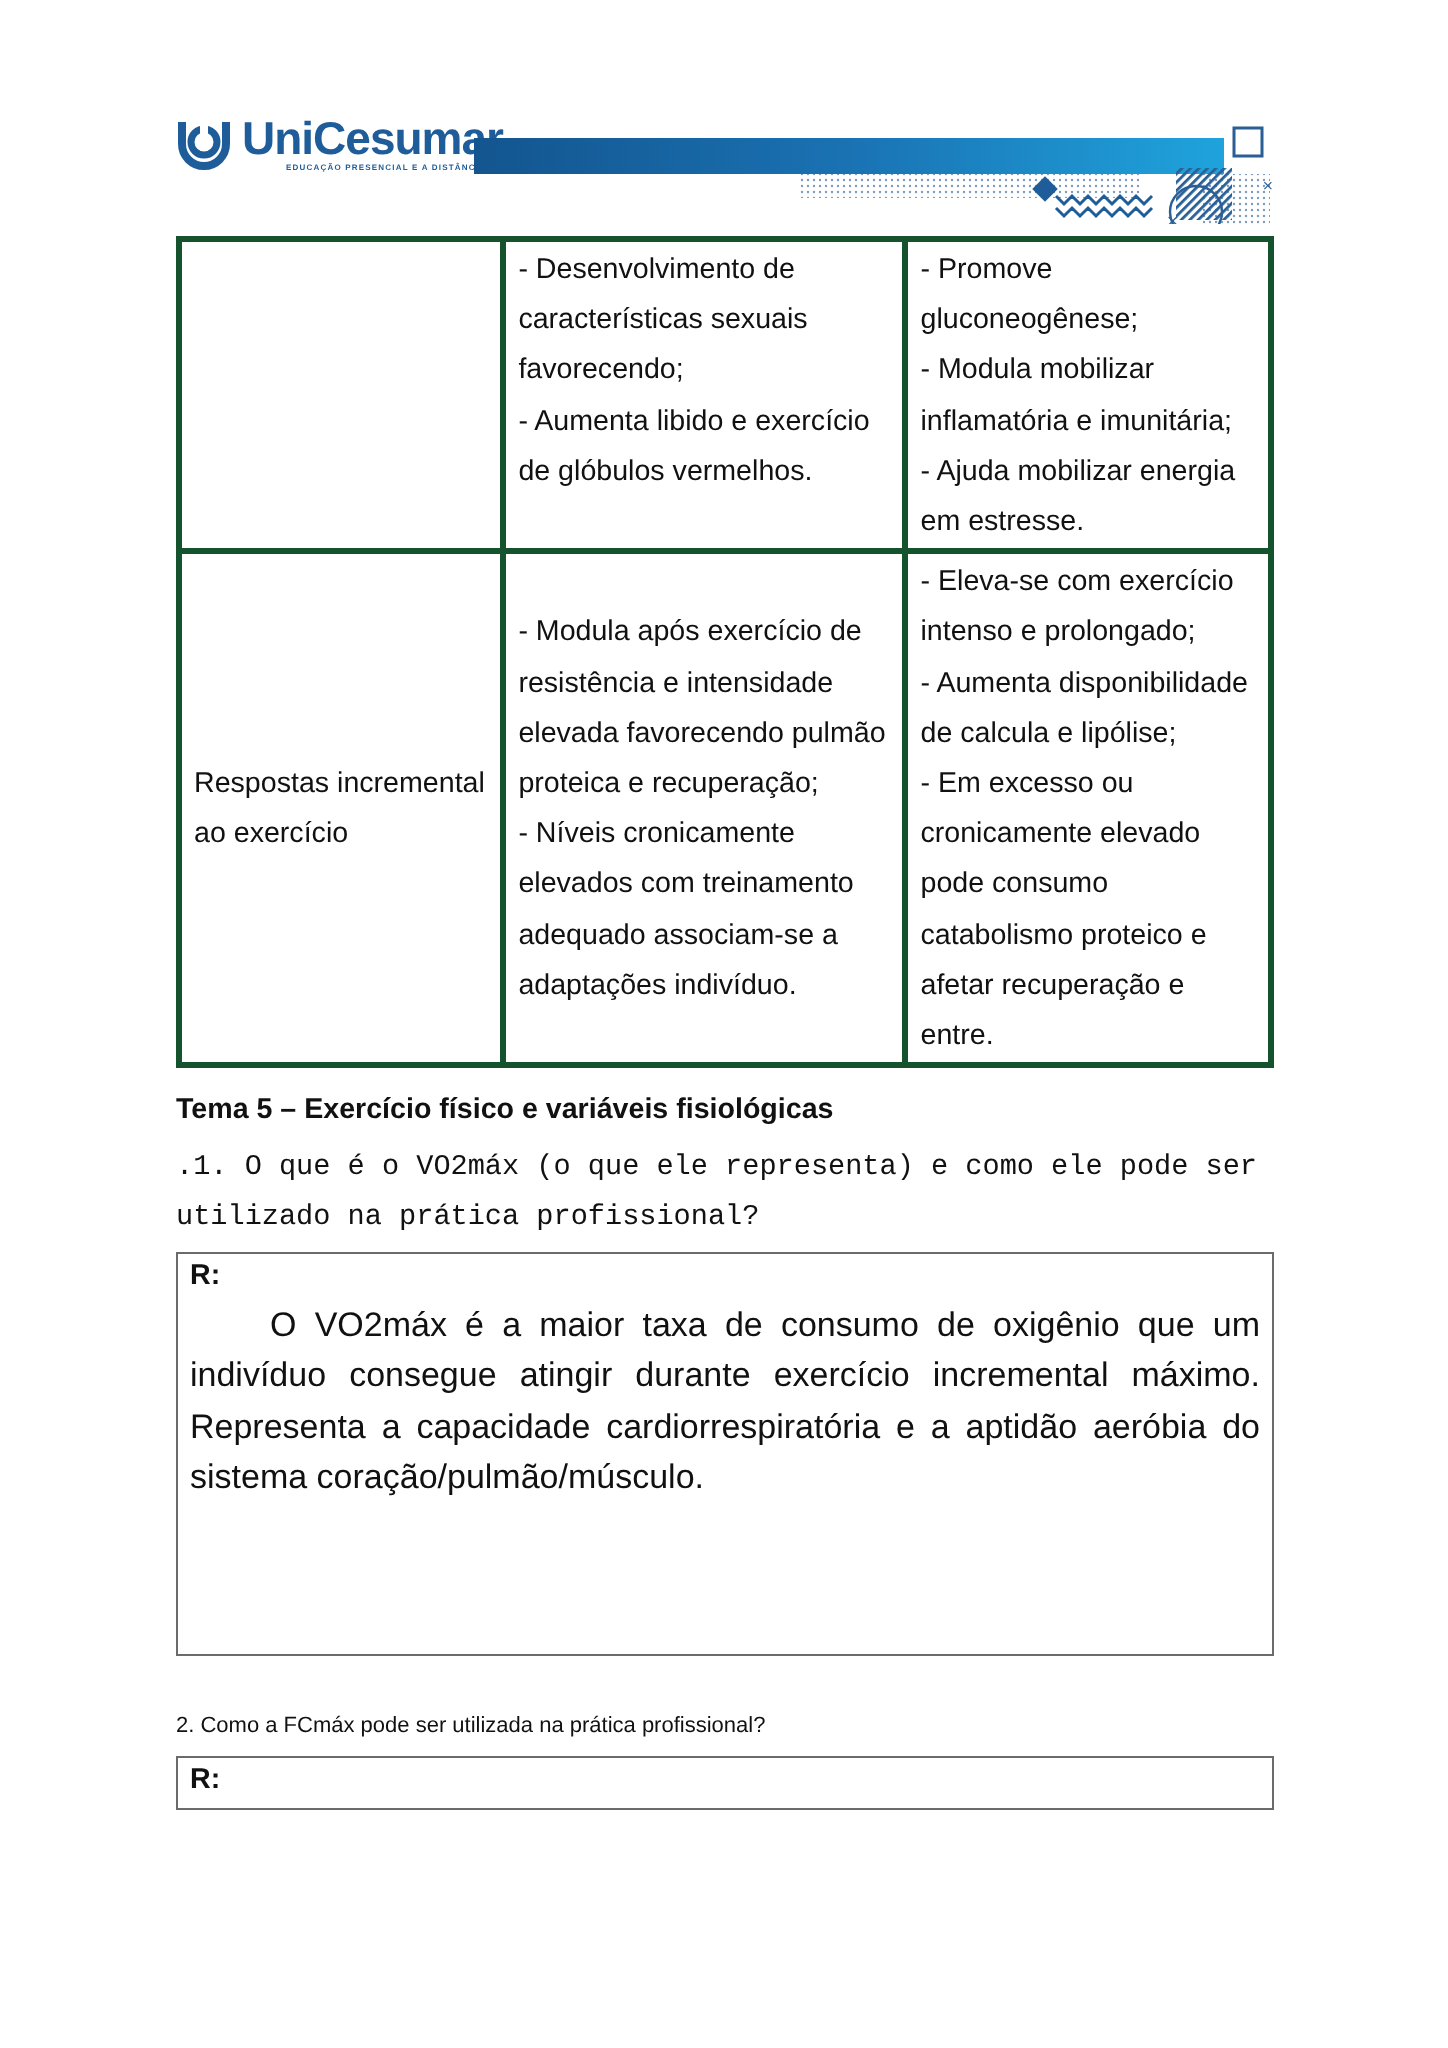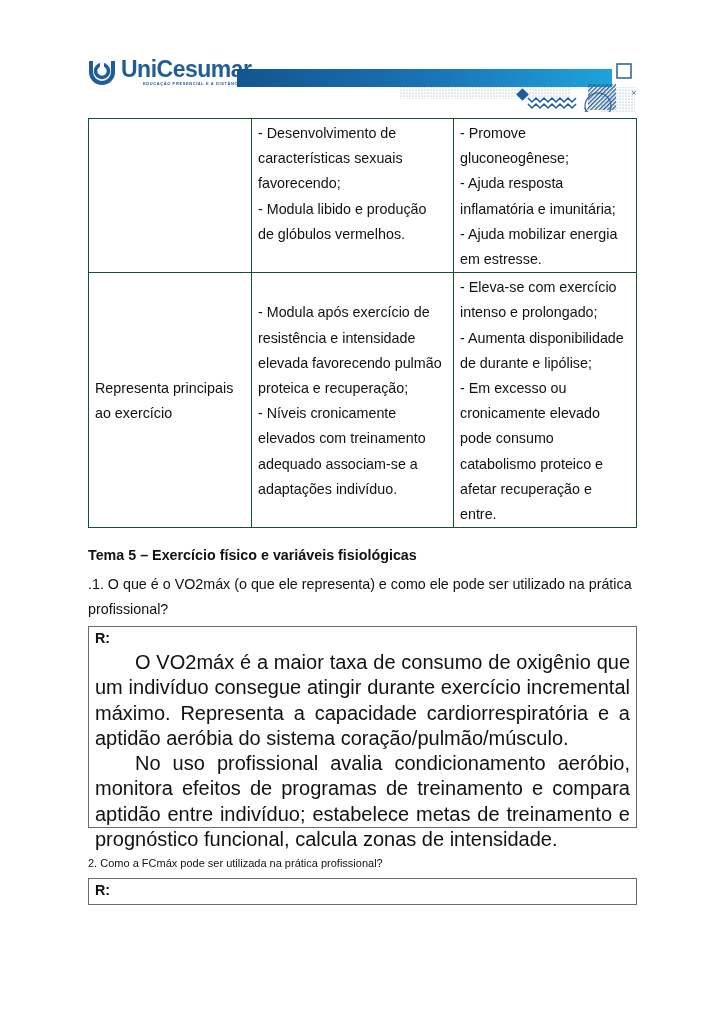--- a/index.html
+++ b/index.html
@@ -8,32 +8,32 @@
     .header { position: absolute; left: 0; top: 0; width: 724px; height: 110px; }
     .logo { position: absolute; left: 87px; top: 58px; display: flex; align-items: center; }
     .logo-mark { width: 30px; height: 28px; position: relative; }
     .logo-text-wrap { margin-left: 4px; display: flex; flex-direction: column; }
     .logo-text { font-weight: bold; font-size: 23px; color: #1e5d99; letter-spacing: -0.5px; line-height: 22px; }
     .logo-sub { font-size: 4px; color: #1e5d99; letter-spacing: 0.6px; font-weight: bold; margin-top: 1px; margin-left: 22px; }
     .banner { position: absolute; left: 237px; top: 69px; width: 375px; height: 18px;
               background: linear-gradient(90deg, #13558f 0%, #1a72b3 50%, #1fa3dc 100%); }
     .deco { position: absolute; left: 400px; top: 62px; width: 240px; height: 50px; }
     table.grid { position: absolute; left: 88px; top: 118px; width: 549px; border-collapse: collapse; font-size: 14.3px; }
-    table.grid td { border: 1px solid #14532d; vertical-align: top; padding: 2px 6px 0 6px; line-height: 25.2px; }
+    table.grid td { border: 3px solid #14532d; vertical-align: top; padding: 2px 6px 0 6px; line-height: 25.2px; }
     table.grid td.c1 { width: 150px; }
     table.grid td.c2 { width: 189px; }
     table.grid td.c3 { width: 170px; }
     table.grid td.mid { vertical-align: middle; }
     .topic { position: absolute; left: 88px; top: 547px; font-weight: bold; font-size: 14.3px; }
-    .q1 { position: absolute; left: 88px; top: 572px; width: 552px; font-size: 14.3px; line-height: 25.3px; }
+    .q1 { position: absolute; left: 88px; top: 572px; width: 552px; font-size: 14.3px; line-height: 25.3px; font-family: Liberation Mono, monospace; }
     .ansbox { position: absolute; left: 88px; border: 1px solid #6b6b6b; box-sizing: border-box; width: 549px; }
     .ans1 { top: 626px; height: 202px; }
     .ans2 { top: 878px; height: 27px; }
     .rlabel { font-weight: bold; font-size: 14.3px; padding: 1px 0 0 6px; line-height: 20px; }
-    .para { font-size: 20px; line-height: 25.3px; text-align: justify; padding: 0 6px; text-indent: 40px; margin: 0; }
+    .para { font-size: 17px; line-height: 25.3px; text-align: justify; padding: 0 6px; text-indent: 40px; margin: 0; }
     .ans1 .para:first-of-type { margin-top: 2px; }
     .q2 { position: absolute; left: 88px; top: 857px; font-size: 11px; }
   </style>
 </head>
 <body>
 
 <div class="header">
   <div class="logo">
     <svg class="logo-mark" viewBox="0 0 30 28" width="30" height="28">
       <path d="M4 3 L4 14 A11 11 0 0 0 26 14 L26 3" fill="none" stroke="#1e5d99" stroke-width="4"></path>
@@ -69,68 +69,67 @@
 </div>
 
 <table class="grid">
   <tbody>
       <tr>
     <td class="c1"></td>
     <td class="c2">
       <div>- Desenvolvimento de</div>
       <div>características sexuais</div>
       <div>favorecendo;</div>
-      <div>- Modula libido e produção</div>
+      <div>- Aumenta libido e exercício</div>
       <div>de glóbulos vermelhos.</div>
     </td>
     <td class="c3">
       <div>- Promove</div>
       <div>gluconeogênese;</div>
-      <div>- Ajuda resposta</div>
+      <div>- Modula mobilizar</div>
       <div>inflamatória e imunitária;</div>
       <div>- Ajuda mobilizar energia</div>
       <div>em estresse.</div>
     </td>
   </tr>
   <tr>
     <td class="c1 mid">
-      <div>Representa principais</div>
+      <div>Respostas incremental</div>
       <div>ao exercício</div>
     </td>
     <td class="c2 mid">
       <div>- Modula após exercício de</div>
       <div>resistência e intensidade</div>
       <div>elevada favorecendo pulmão</div>
       <div>proteica e recuperação;</div>
       <div>- Níveis cronicamente</div>
       <div>elevados com treinamento</div>
       <div>adequado associam-se a</div>
       <div>adaptações indivíduo.</div>
     </td>
     <td class="c3">
       <div>- Eleva-se com exercício</div>
       <div>intenso e prolongado;</div>
       <div>- Aumenta disponibilidade</div>
-      <div>de durante e lipólise;</div>
+      <div>de calcula e lipólise;</div>
       <div>- Em excesso ou</div>
       <div>cronicamente elevado</div>
       <div>pode consumo</div>
       <div>catabolismo proteico e</div>
       <div>afetar recuperação e</div>
       <div>entre.</div>
     </td>
   </tr>
 </tbody>
   </table>
 
 <div class="topic">Tema 5 – Exercício físico e variáveis fisiológicas</div>
 <div class="q1">.1. O que é o VO2máx (o que ele representa) e como ele pode ser utilizado na prática profissional?</div>
 
 <div class="ansbox ans1">
   <div class="rlabel">R:</div>
   <p class="para">O VO2máx é a maior taxa de consumo de oxigênio que um indivíduo consegue atingir durante exercício incremental máximo. Representa a capacidade cardiorrespiratória e a aptidão aeróbia do sistema coração/pulmão/músculo.</p>
-  <p class="para">No uso profissional avalia condicionamento aeróbio, monitora efeitos de programas de treinamento e compara aptidão entre indivíduo; estabelece metas de treinamento e prognóstico funcional, calcula zonas de intensidade.</p>
 </div>
 
 <div class="q2">2. Como a FCmáx pode ser utilizada na prática profissional?</div>
 <div class="ansbox ans2">
   <div class="rlabel">R:</div>
 </div>
 
 </body></html>

